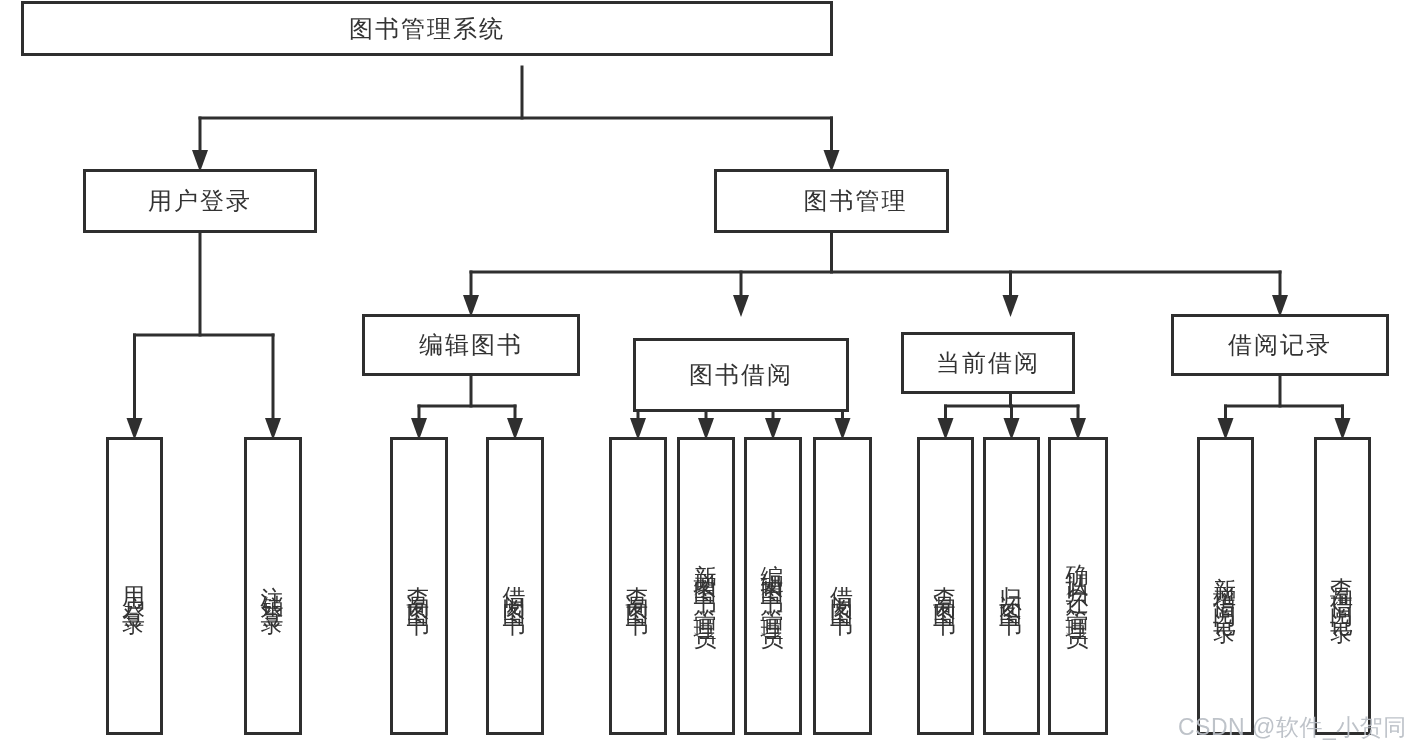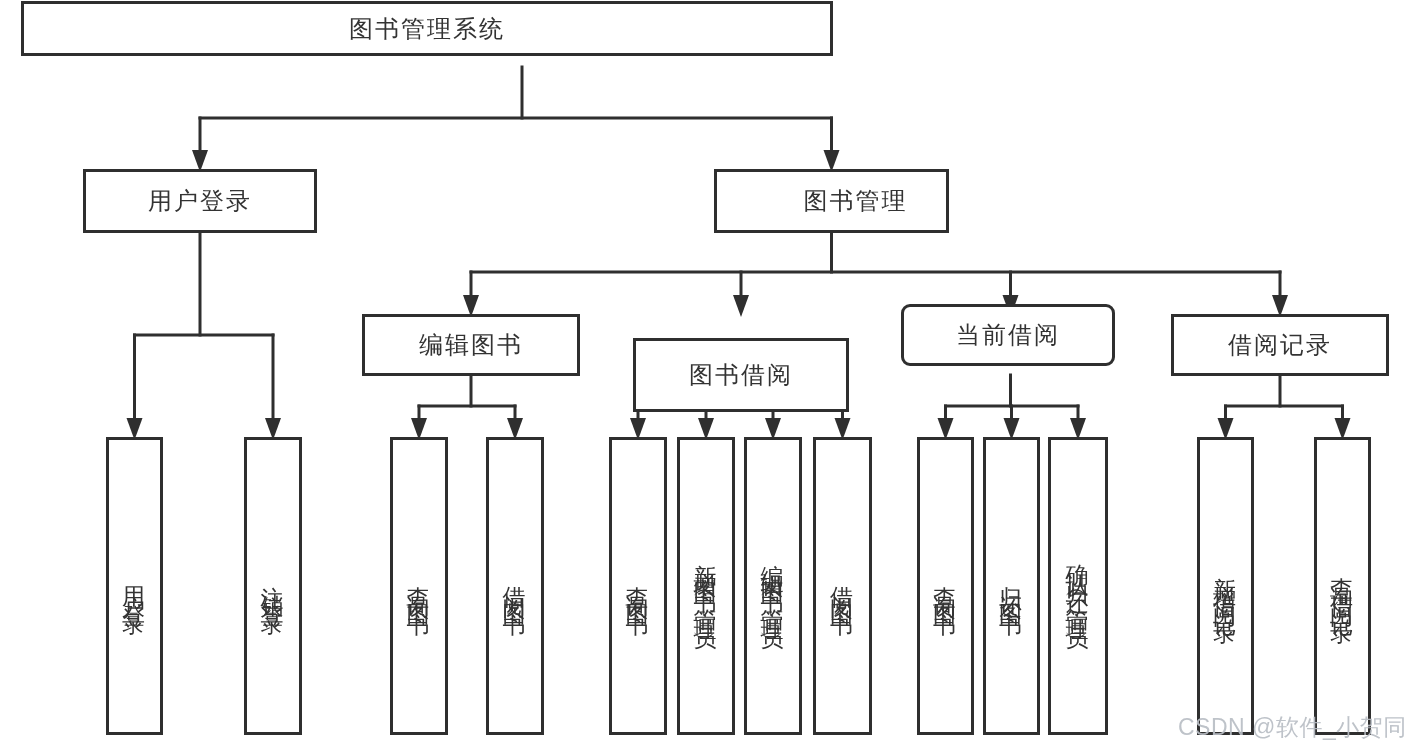--- a/index.html
+++ b/index.html
@@ -136,21 +136,21 @@
       </div>
       <div class="node" style="left: 714px; top: 169px; width: 235px; height: 64px; padding-left: 48px;">
         <span class="label">图书管理</span>
       </div>
       <div class="node" style="left: 362px; top: 314px; width: 218px; height: 62px;">
         <span class="label">编辑图书</span>
       </div>
       <div class="node" style="left: 633px; top: 314px; width: 216px; height: 74px; margin-top: 24px;">
         <span class="label">图书借阅</span>
       </div>
-      <div class="node" style="left: 901px; top: 304px; width: 214px; height: 62px; border-radius: 9px;">
+      <div class="node" style="left: 901px; top: 332px; width: 174px; height: 62px;">
         <span class="label">当前借阅</span>
       </div>
       <div class="node" style="left: 1171px; top: 314px; width: 218px; height: 62px;">
         <span class="label">借阅记录</span>
       </div>
       <div class="node vertical" style="left: 106px; top: 437px; width: 57px; height: 298px;">
         <span class="label">用户登录</span>
       </div>
       <div class="node vertical" style="left: 244px; top: 437px; width: 58px; height: 298px;">
         <span class="label">注销登录</span>

